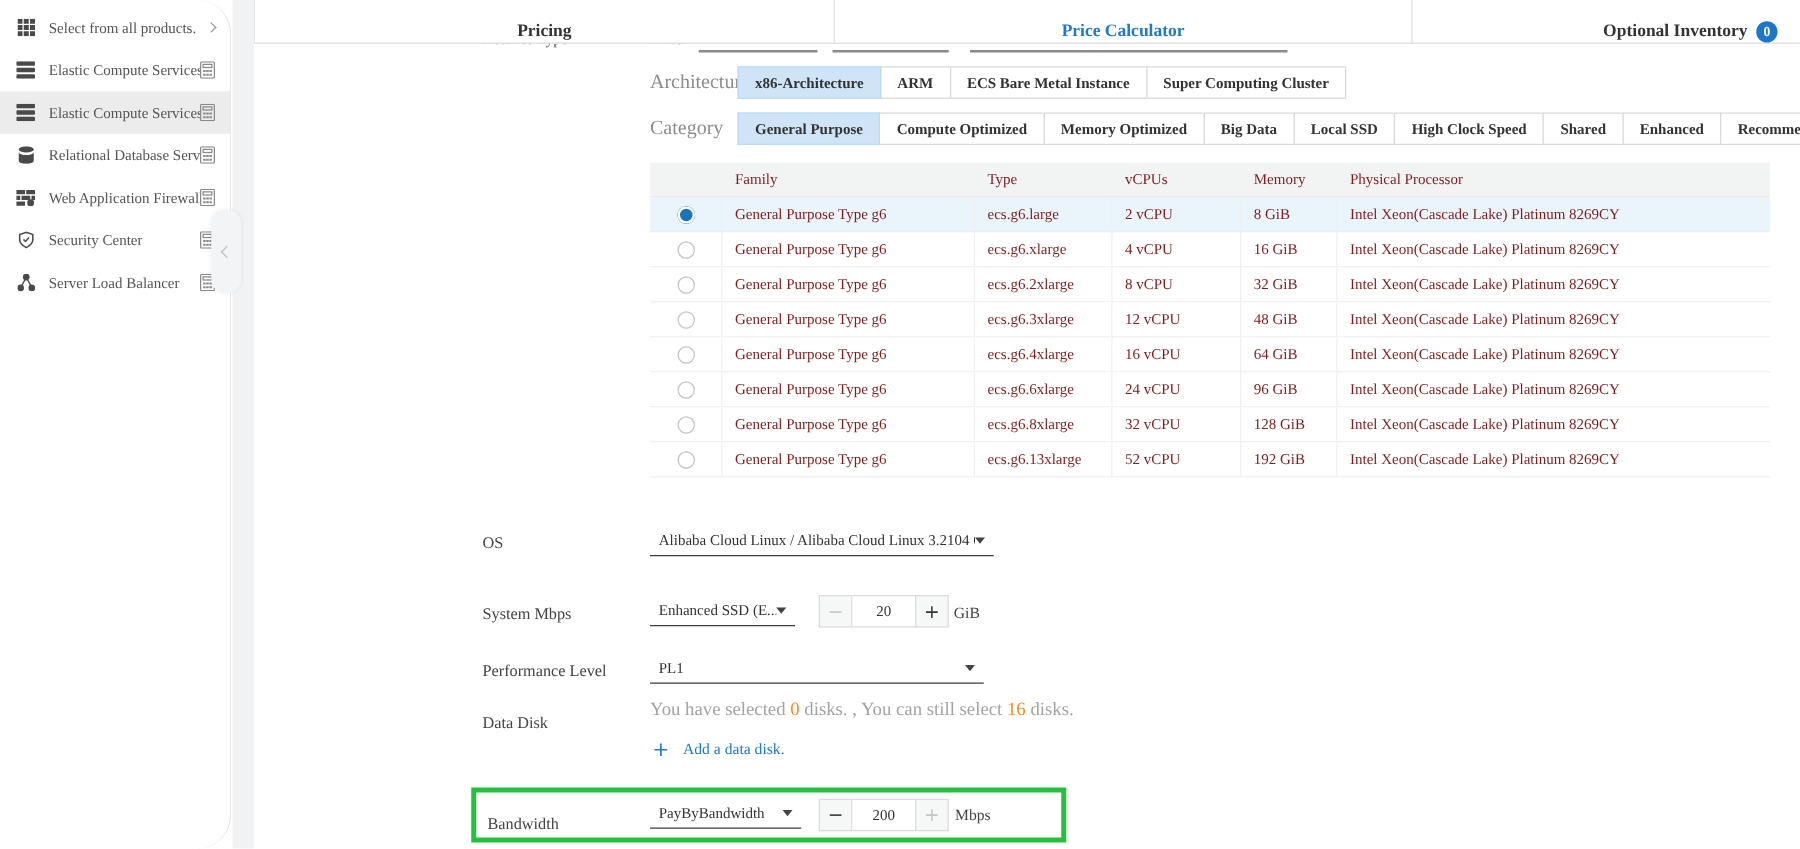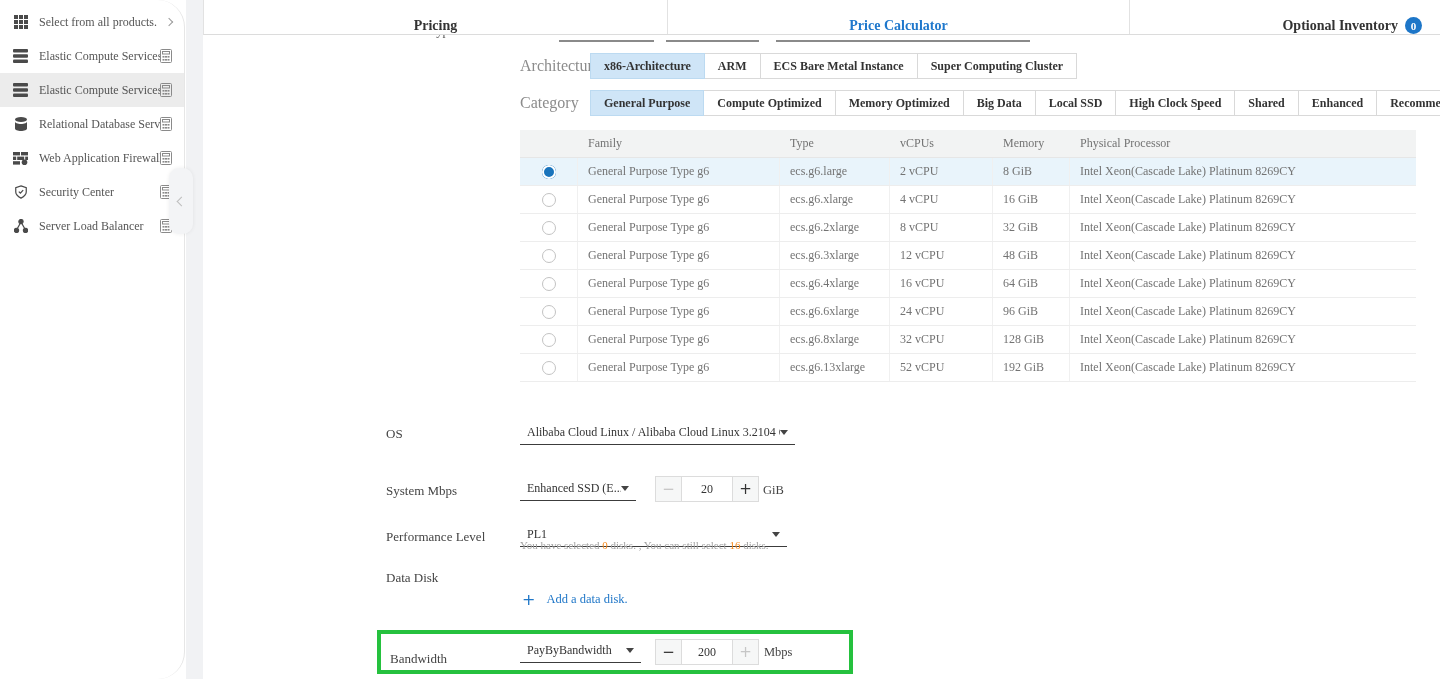--- a/index.html
+++ b/index.html
@@ -37,21 +37,21 @@
   .opt-group { display:flex; }
   .opt-tab { height:26px; display:flex; align-items:center; padding:0 13px; border:1px solid #d9d9d9; margin-left:-1px; background:#fff; font-size:12px; font-weight:bold; color:#333; white-space:nowrap; cursor:pointer; }
   .opt-tab:first-child { margin-left:0; }
   .opt-tab.selected { background:#cfe5f7; border-color:#bcdaf1; position:relative; z-index:1; }
 
   
   #instance-table { position:absolute; left:520px; top:130px; width:896px; font-size:12px; }
   .trow { display:flex; height:28px; align-items:stretch; border-bottom:1px solid #ededed; background:#fff; }
   .trow.header { background:#f2f3f3; color:#6e6e6e; border-bottom:1px solid #e6e6e6; }
   .trow.selected { background:#e9f4fb; }
-  .tcell { display:flex; align-items:center; padding-left:10px; color:#737373; overflow:hidden; white-space:nowrap; }
+  .tcell { display:flex; align-items:center; padding-left:10px; color:#7f1d1d; overflow:hidden; white-space:nowrap; }
   .trow:not(.header) .tcell { border-right:1px solid #f0f0f0; }
   .trow:not(.header) .tcell:last-child { border-right:none; }
   .c-radio { width:58px; justify-content:center; padding-left:0; }
   .c-family { width:202px; }
   .c-type { width:110px; }
   .c-vcpu { width:103px; }
   .c-mem { width:77px; }
   .c-proc { width:346px; }
   .radio { width:14px; height:14px; border-radius:50%; border:1px solid #c3c3c3; background:#fff; cursor:pointer; }
   .radio.checked { border:none; background:#1a74bc; box-shadow:inset 0 0 0 2px #fff, inset 0 0 0 3px #1a74bc; }
@@ -66,21 +66,21 @@
   .step-btn.disabled { color:#c6c6c6; }
   .step-val { width:50px; border-top:1px solid #dcdcdc; border-bottom:1px solid #dcdcdc; display:flex; align-items:center; justify-content:center; font-size:12px; color:#333; background:#fff; }
   .unit { font-size:12.5px; color:#444; }
 
   #os-select   { position:absolute; left:520px; top:421px; width:275px; }
   #sd-select   { position:absolute; left:520px; top:477px; width:116px; }
   #sd-stepper  { position:absolute; left:655px; top:476px; }
   #sd-unit     { position:absolute; left:763px; top:483px; }
   #pl-select   { position:absolute; left:520px; top:523px; width:267px; }
 
-  #dd-message { position:absolute; left:520px; top:539px; font-size:11px; color:#a3a3a3; white-space:nowrap; }
+  #dd-message { position:absolute; left:520px; top:560px; font-size:15px; color:#a3a3a3; white-space:nowrap; }
   #dd-message .num { color:#f5891d; }
   #dd-add { position:absolute; left:522px; top:590px; display:flex; align-items:center; gap:11px; cursor:pointer; }
   #dd-add .plus { font-size:16px; color:#2077c8; font-family:"DejaVu Sans",sans-serif; font-weight:normal; }
   #dd-add .link { font-size:12.5px; color:#2077c8; }
 
   #bw-box { position:absolute; left:377px; top:630px; width:476px; height:44px; border:4px solid #25c13e; background:#fff; z-index:2; }
   #bw-label   { left:9px; top:17px; position:absolute; }
   #bw-select  { position:absolute; left:139px; top:5px; width:121px; }
   #bw-stepper { position:absolute; left:274px; top:5px; }
   #bw-unit    { position:absolute; left:383px; top:11px; }

